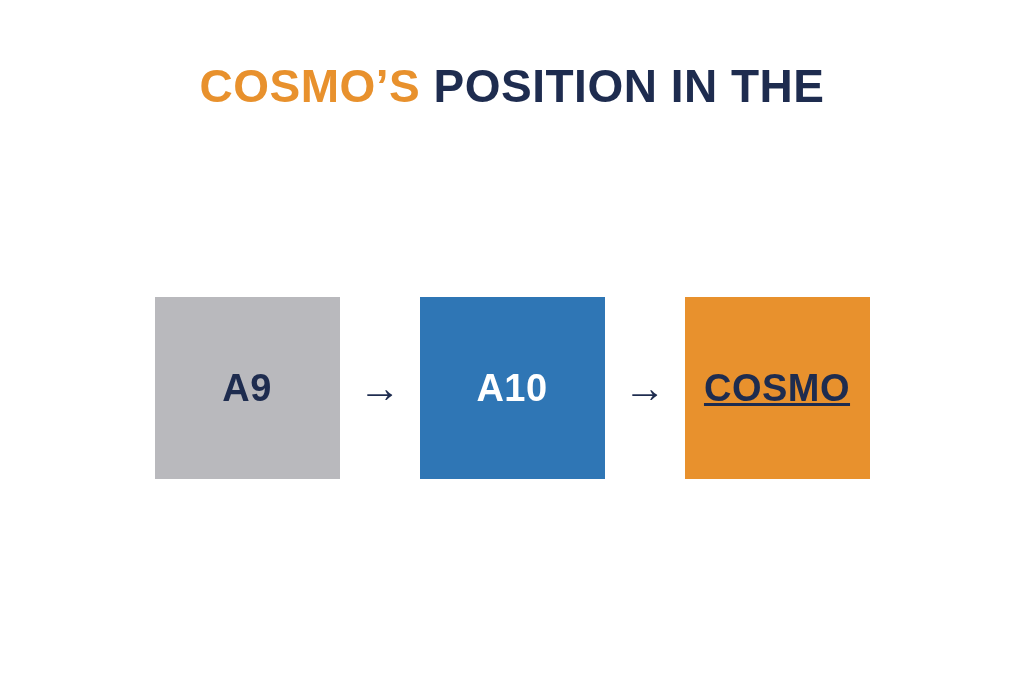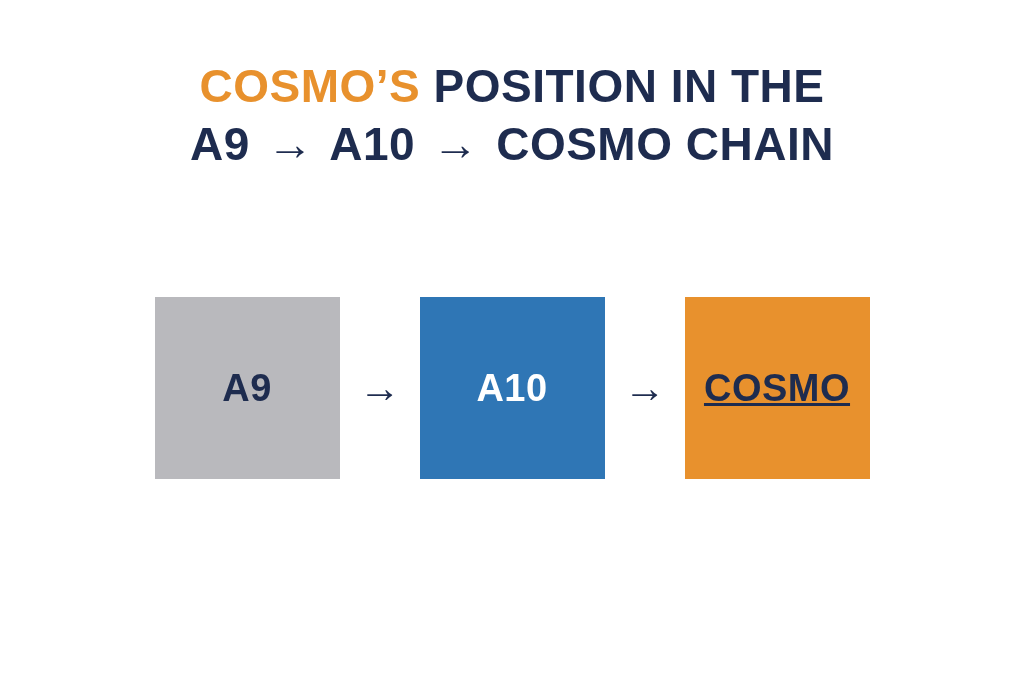--- a/index.html
+++ b/index.html
@@ -76,25 +76,20 @@
     user-select: none;
   }
 </style>
 </head>
 <body>
 
 <div class="canvas">
 
   <div class="title">
     <div><span class="accent">COSMO’S</span><span> POSITION IN THE</span></div>
-    <div><span>A9</span>
-      <span class="arrow-inline">→</span>
-      <span>A10</span>
-      <span class="arrow-inline">→</span>
-      <span>COSMO CHAIN</span></div>
   </div>
 
   <div class="diagram-row">
 
     <div class="node-box node-a9">
       <span>A9</span>
     </div>
 
     <div class="flow-arrow">→</div>
 

